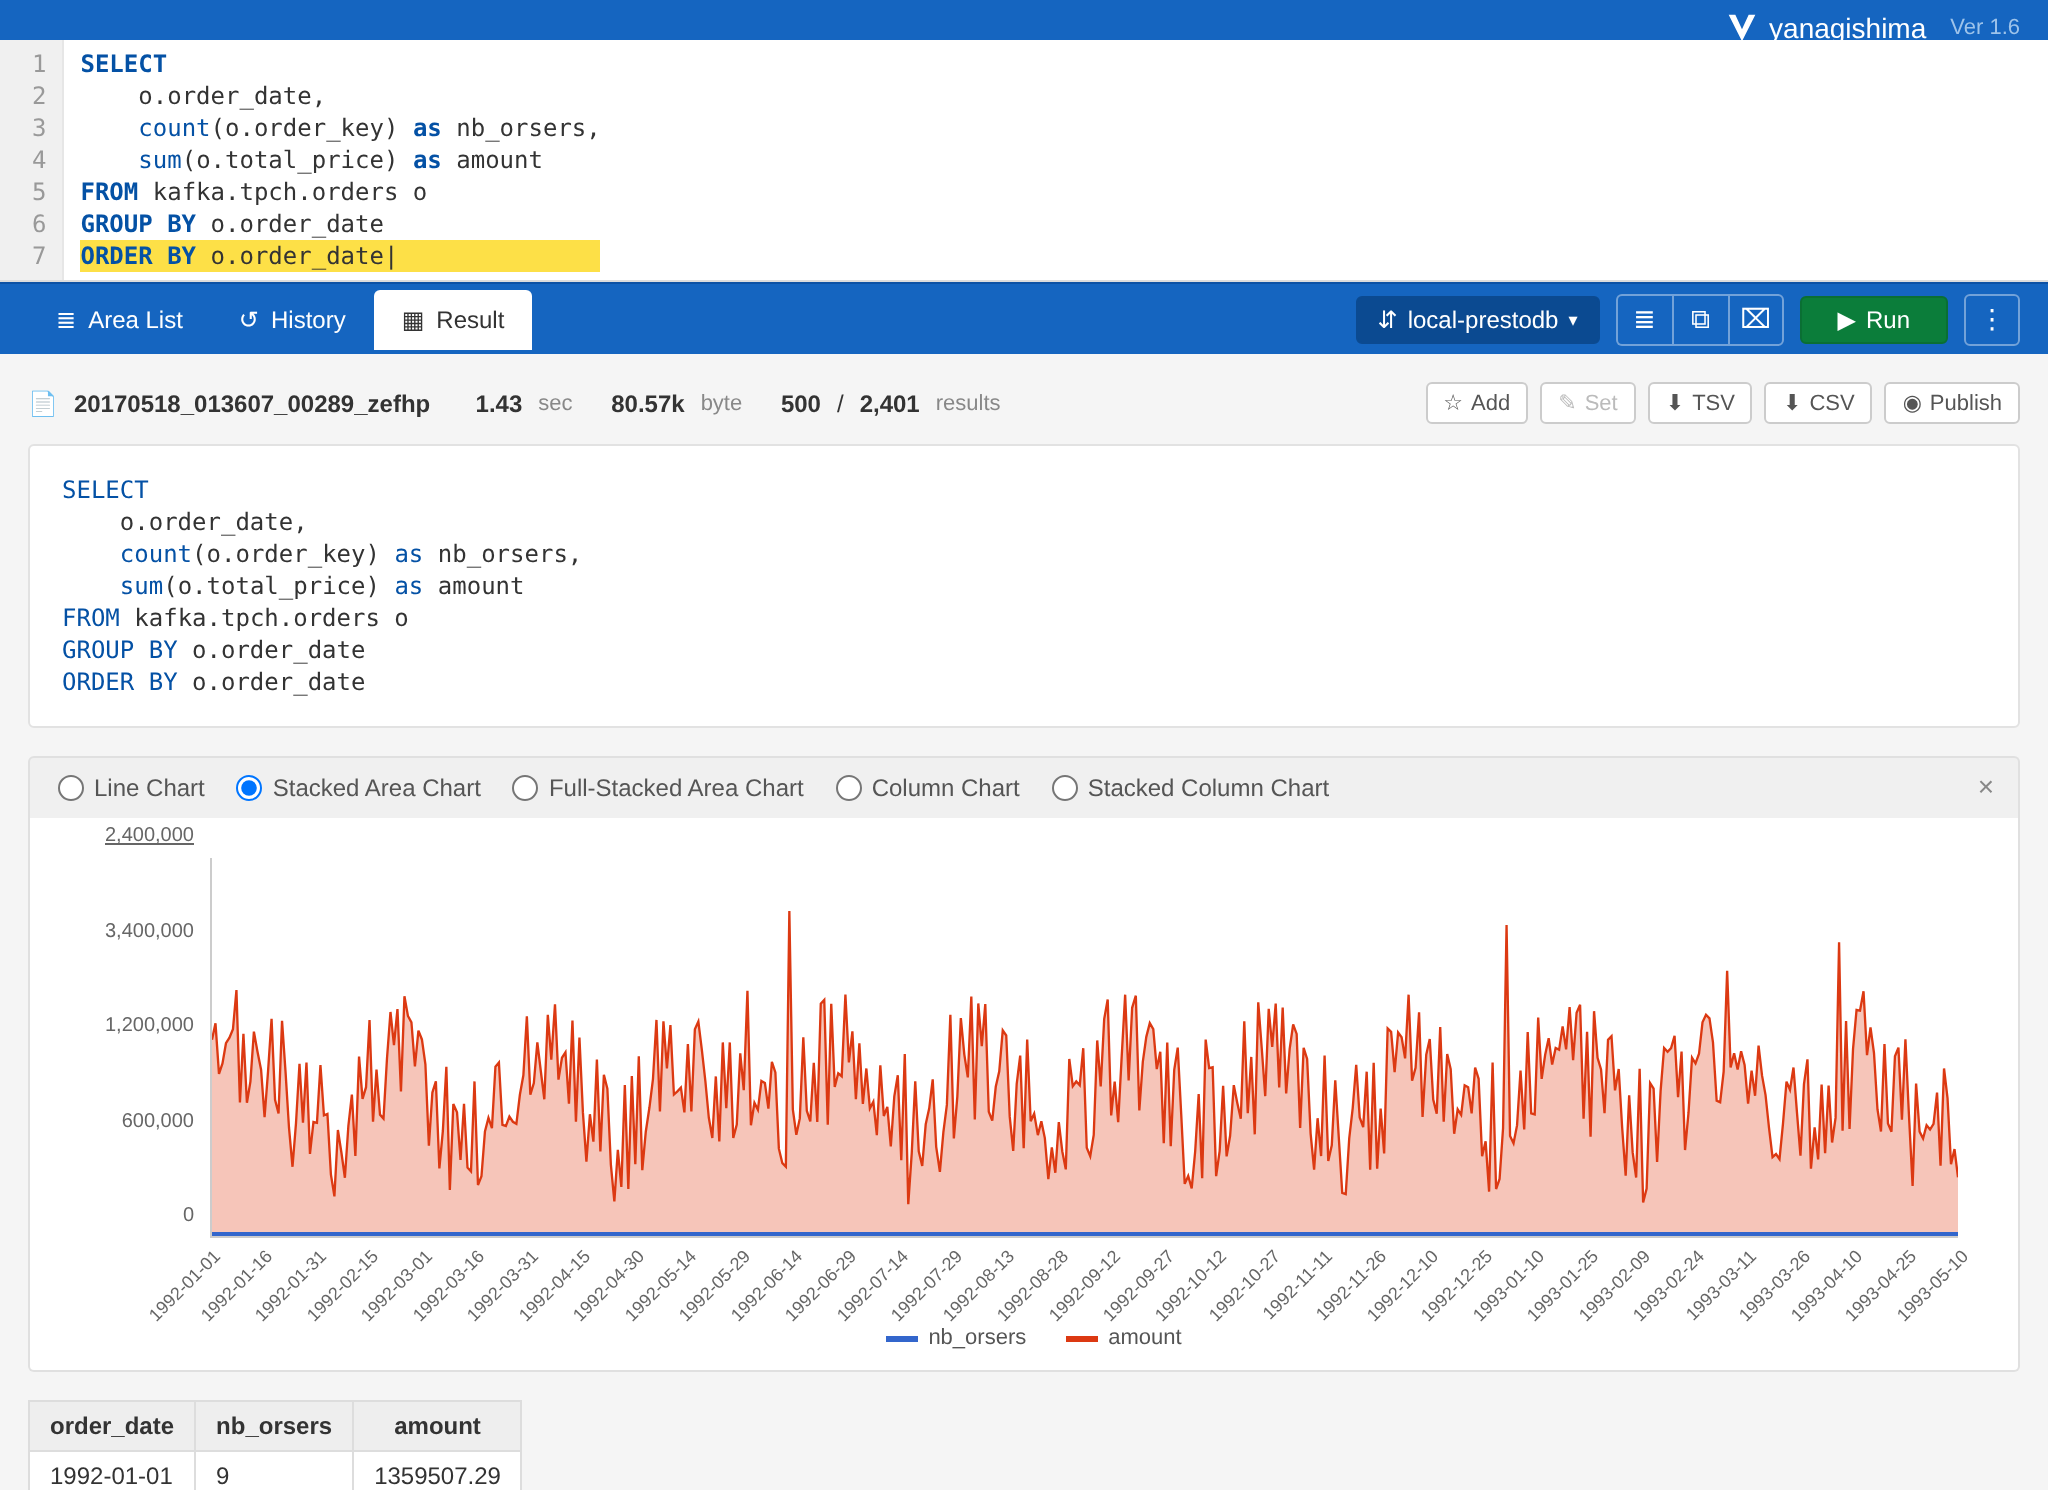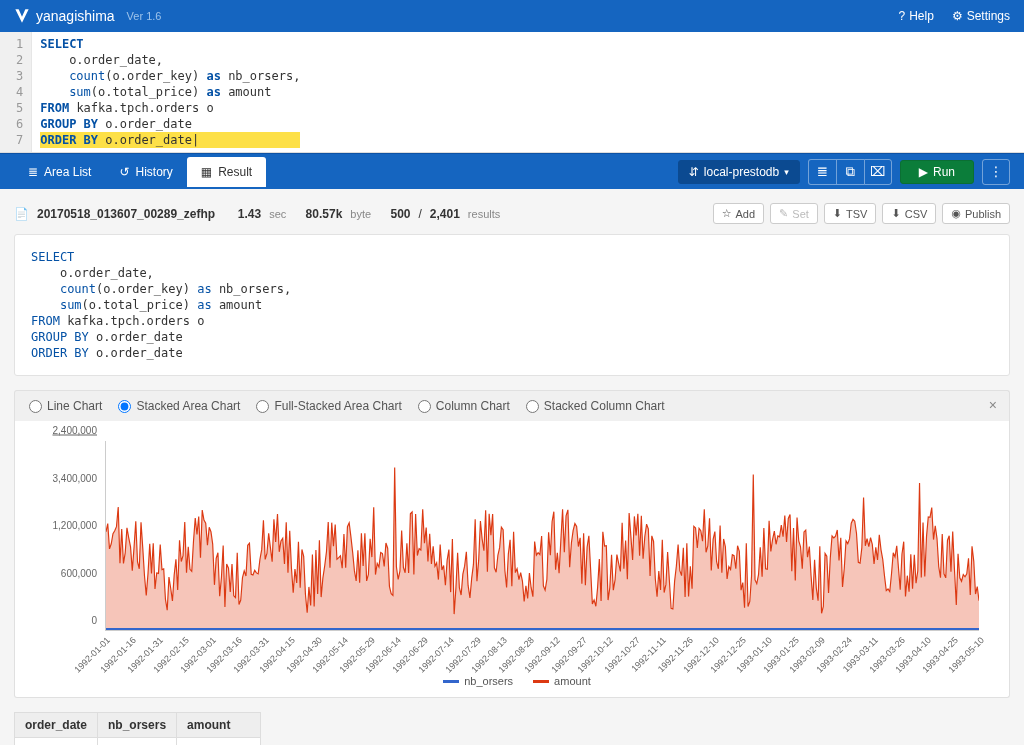--- a/index.html
+++ b/index.html
@@ -1,17 +1,17 @@
 <!DOCTYPE html>
 <html><head>
 <meta charset="utf-8">
 <style>
 * { box-sizing: border-box; margin: 0; padding: 0; }
 body { font-family: -apple-system, "Helvetica Neue", Arial, sans-serif; font-size: 12px; background: #f5f5f5; color: #333; }
-.header { background: #1565C0; color: #fff; display: flex; align-items: center; padding: 6px 14px; height: 32px; }
+.header { background: #1565C0; color: #fff; display: flex; align-items: flex-end; padding: 6px 14px; height: 20px; flex-direction: column; }
 .logo { display: flex; align-items: center; gap: 6px; font-size: 14px; }
 .logo-icon { width: 16px; height: 16px; }
 .ver { color: #9dc3ea; font-size: 11px; margin-left: 6px; }
 .header-right { margin-left: auto; display: flex; gap: 18px; font-size: 12px; }
 .header-link { color: #fff; cursor: pointer; display: flex; align-items: center; gap: 4px; }
 
 .editor { background: #fff; border-bottom: 1px solid #ddd; display: flex; font-family: Menlo, Consolas, monospace; font-size: 12px; }
 .gutter { background: #f0f0f0; color: #999; text-align: right; padding: 4px 8px 4px 16px; user-select: none; border-right: 1px solid #e6e6e6; }
 .gutter div { line-height: 16px; }
 .code { padding: 4px 8px; white-space: pre; line-height: 16px; }
@@ -41,37 +41,37 @@
 .btn-light { border: 1px solid #ccc; background: #fff; color: #555; padding: 3px 8px; font-size: 11px; border-radius: 3px; cursor: pointer; display: flex; align-items: center; gap: 4px; }
 .btn-light.disabled { color: #bbb; cursor: default; }
 
 .panel { background: #fff; border: 1px solid #e2e2e2; border-radius: 3px; padding: 14px 16px; margin-bottom: 14px; }
 .query-display { font-family: Menlo, Consolas, monospace; font-size: 12px; white-space: pre; line-height: 16px; }
 .query-display .kw { color: #0451a5; }
 .query-display .fn { color: #0451a5; }
 .query-display .as { color: #0451a5; }
 
 .chart-type-bar { background: #f0f0f0; border: 1px solid #e0e0e0; border-bottom: none; border-radius: 3px 3px 0 0; padding: 8px 14px; display: flex; align-items: center; gap: 16px; position: relative; }
-.chart-type-bar label { display: flex; align-items: center; gap: 5px; cursor: pointer; color: #555; font-size: 12px; }
+.chart-type-bar label { display: flex; gap: 5px; cursor: pointer; color: #555; font-size: 12px; }
 .close-x { position: absolute; right: 12px; top: 6px; color: #888; cursor: pointer; font-size: 14px; }
 
 .chart-panel { background: #fff; border: 1px solid #e0e0e0; border-top: none; border-radius: 0 0 3px 3px; padding: 20px 20px 10px 30px; margin-bottom: 14px; }
 .chart { position: relative; height: 230px; }
 .y-axis { position: absolute; left: 0; top: 0; bottom: 40px; width: 56px; }
 .y-tick { position: absolute; right: 4px; font-size: 10px; color: #666; transform: translateY(-50%); }
 .plot { position: absolute; left: 60px; right: 10px; top: 0; bottom: 40px; border-left: 1px solid #ccc; border-bottom: 1px solid #ccc; }
 .x-axis { position: absolute; left: 60px; right: 10px; bottom: 0; height: 40px; }
 .x-tick { position: absolute; font-size: 9px; color: #666; transform: rotate(-45deg) translate(-100%, 0); transform-origin: 0 0; top: 4px; white-space: nowrap; }
 .legend { display: flex; justify-content: center; gap: 20px; margin-top: 4px; font-size: 11px; color: #555; }
 .legend-item { display: flex; align-items: center; gap: 5px; }
 .legend-swatch { width: 16px; height: 3px; }
 
 .data-table { border-collapse: collapse; font-size: 12px; background: #fff; }
 .data-table th, .data-table td { border: 1px solid #ddd; padding: 5px 10px; text-align: left; }
-.data-table th { background: #eee; font-weight: bold; }
+.data-table th { background: #eee; font-weight: bold; text-align: center; }
 
 svg { display: block; }
 .caret::after { content: " ▾"; font-size: 9px; }
 </style>
 </head>
 <body>
 
 <div class="header">
   <div class="logo">
     <svg class="logo-icon" viewBox="0 0 24 24">

